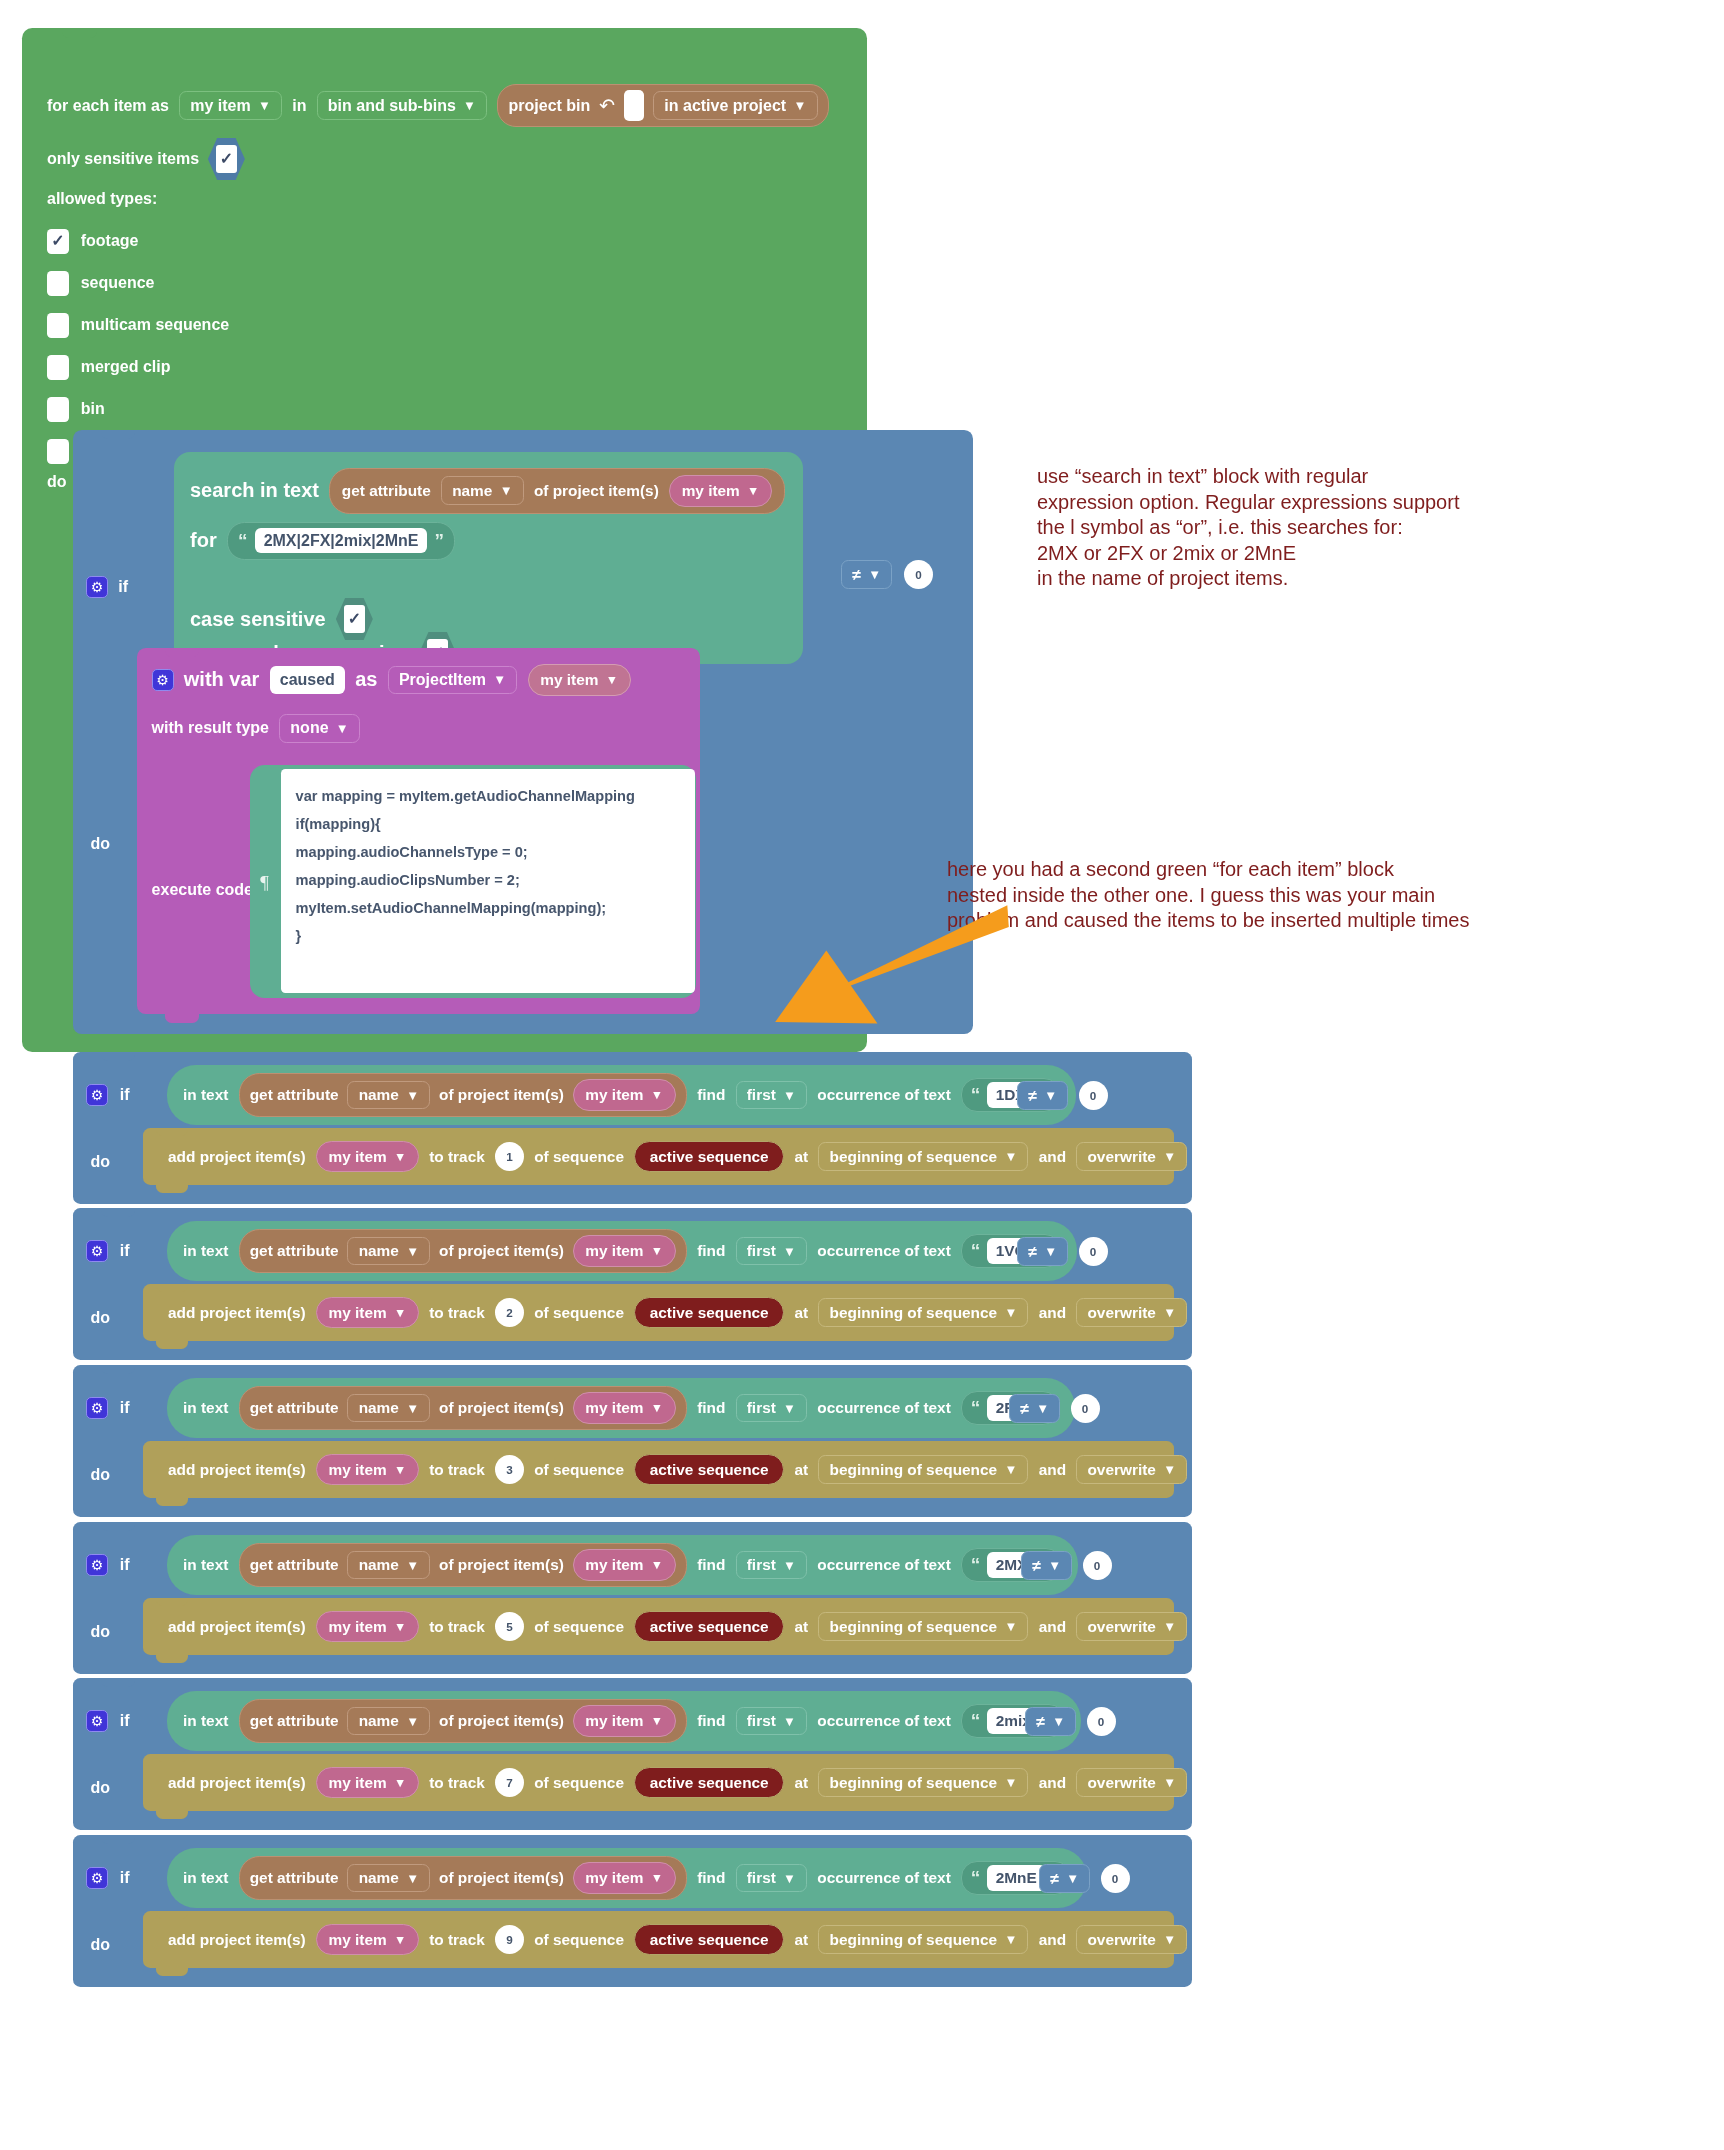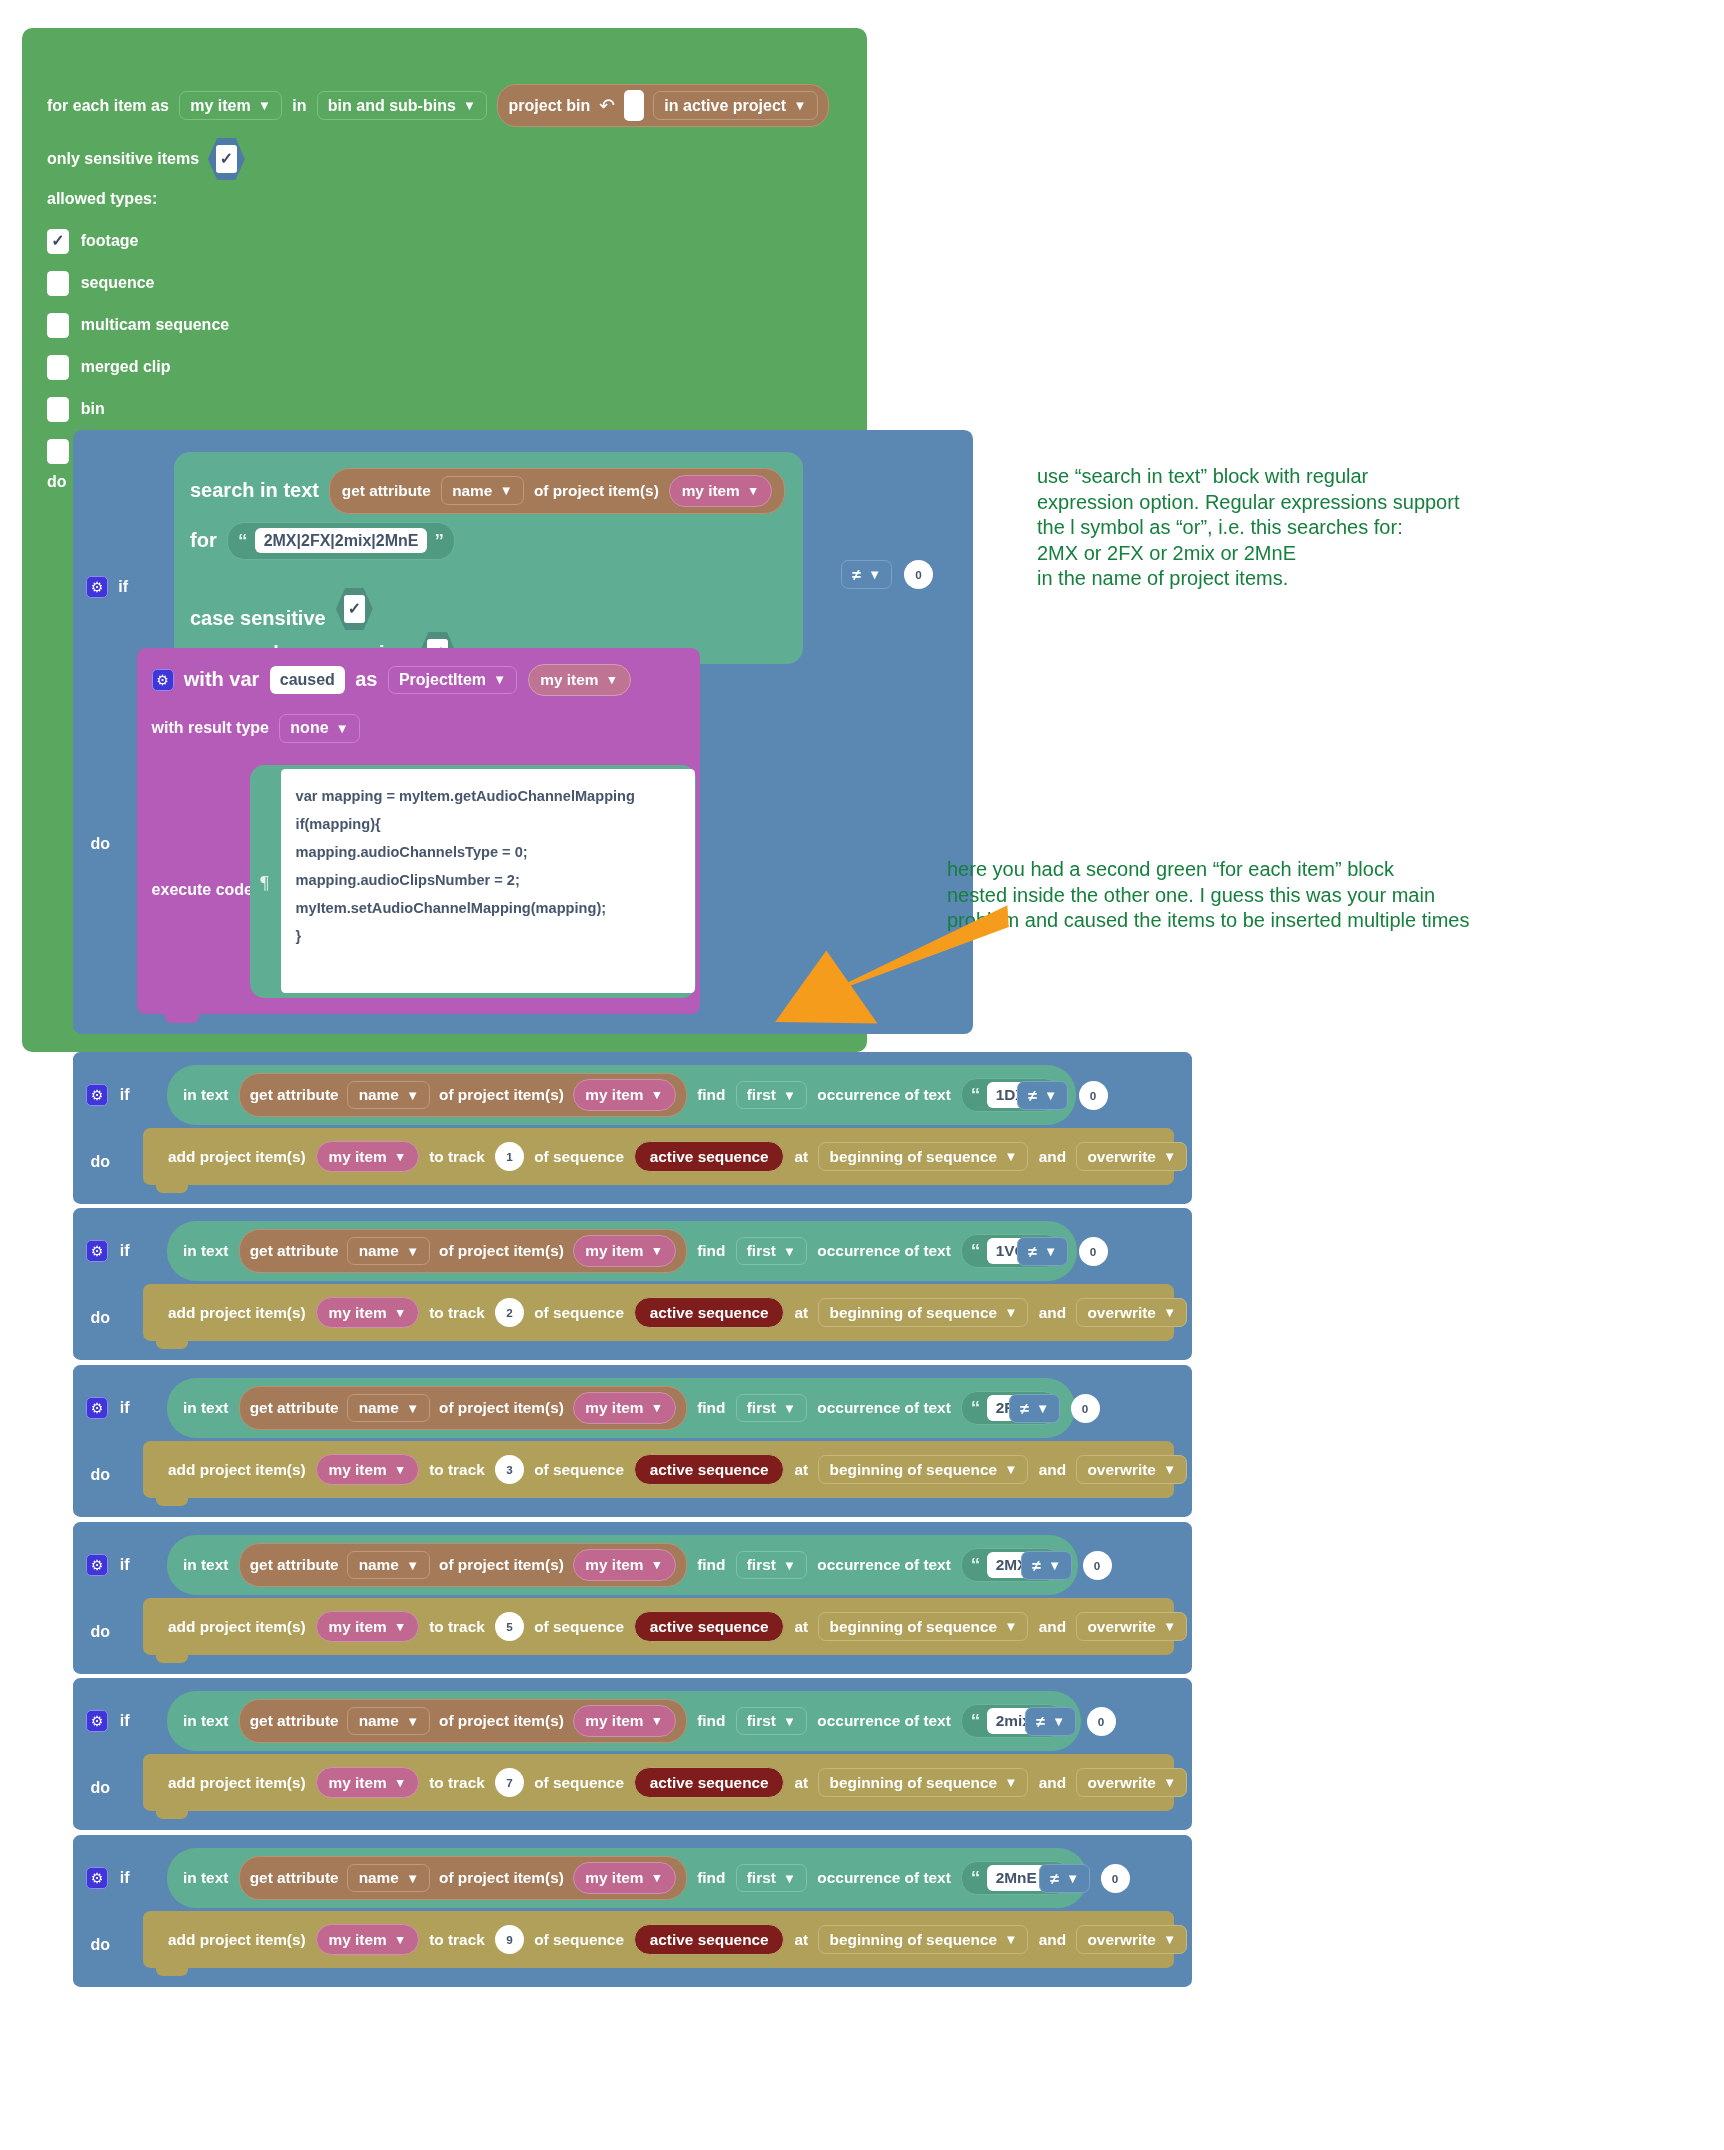--- a/index.html
+++ b/index.html
@@ -128,21 +128,21 @@
     background:#c0688f; border:1.5px solid #d08fab; border-radius:19px;
     padding:5.9px 11.7px; color:#fff; font-weight:bold; font-size:15.4px; white-space:nowrap;
   }
   .myitem-pill .carat { margin-left:7.3px; font-size:12.4px; }
   #srow2 { left:16px; top:70px; }
   #text-pill {
     display:inline-flex; align-items:center; gap:7.3px;
     background:#4f9a80; border:1.5px solid #6cb39a; border-radius:17.6px; padding:5.1px 10.2px;
   }
   .quote { color:#dff0e8; font-size:19px; font-weight:bold; line-height:0.8; }
-  #srow3 { left:16px; top:136px;align-items:flex-end; }
+  #srow3 { left:16px; top:146px; }
   #srow4 { left:16px; top:180px; }
 
   
   #cmp-wrap { position:absolute; left:768px; top:130px; display:flex; align-items:center; gap:11.7px; }
   #cmp-wrap .field { background:#5b87b3; border:1.5px solid #7ba2c6; font-size:16px; }
 
   
   #purple-blk {
     position:absolute; left:64px; top:218px; width:563px; height:366px;
     background:#b55cb8; border-radius:8.8px;
@@ -224,21 +224,21 @@
   .addrow .field { background:#b0a05a; border:1.5px solid #c6b87d; font-size:15.4px; }
   .addrow .myitem-pill { background:#c0688f; border:1.5px solid #d08fab; }
   .addrow .seqfield {
     display:inline-flex; align-items:center; justify-content:center;
     background:#7f1d1d; border:1.5px solid #b3a569; border-radius:17.6px;
     padding:5.9px 14.6px; color:#fff; font-weight:bold; font-size:15.4px; white-space:nowrap;
   }
 
   
   .anno {
-    position:absolute; color:#15803d; font-size:20px; line-height:1.28;
+    position:absolute; color:#7f1d1d; font-size:20px; line-height:1.28;
     white-space:pre-line; font-weight:normal;
   }
   #anno1 { left:1037px; top:464px; }
   #anno2 { left:947px; top:857px; }
 
   
   #arrow { position:absolute; left:702px; top:892px; width:307px; height:146px; }
 </style>
 </head>
 <body>

